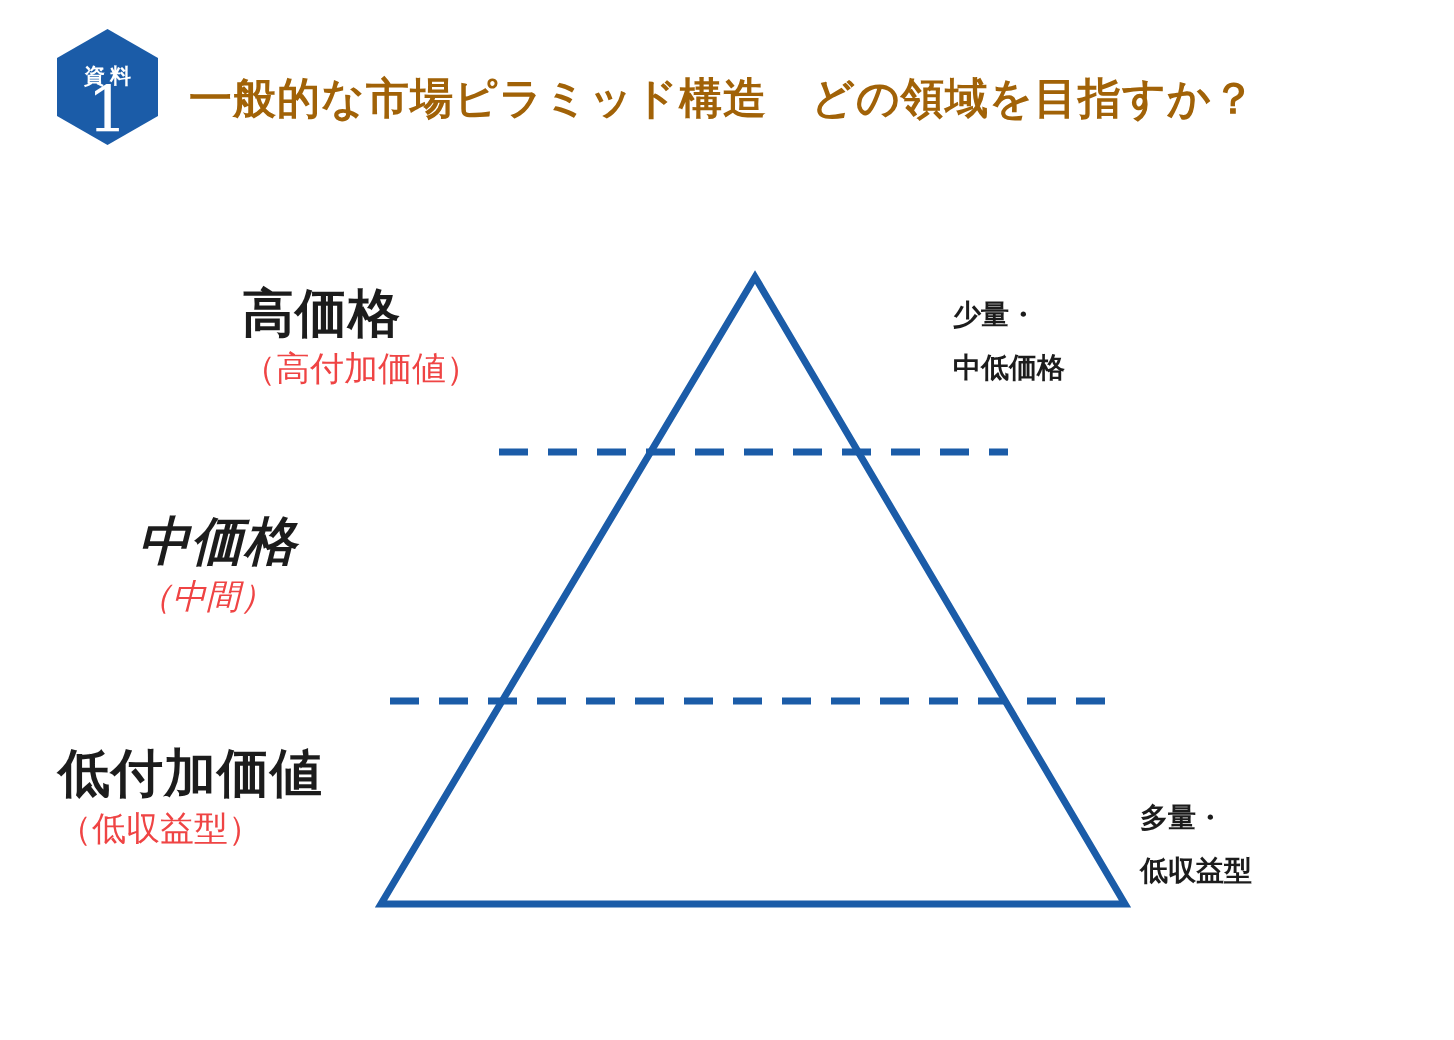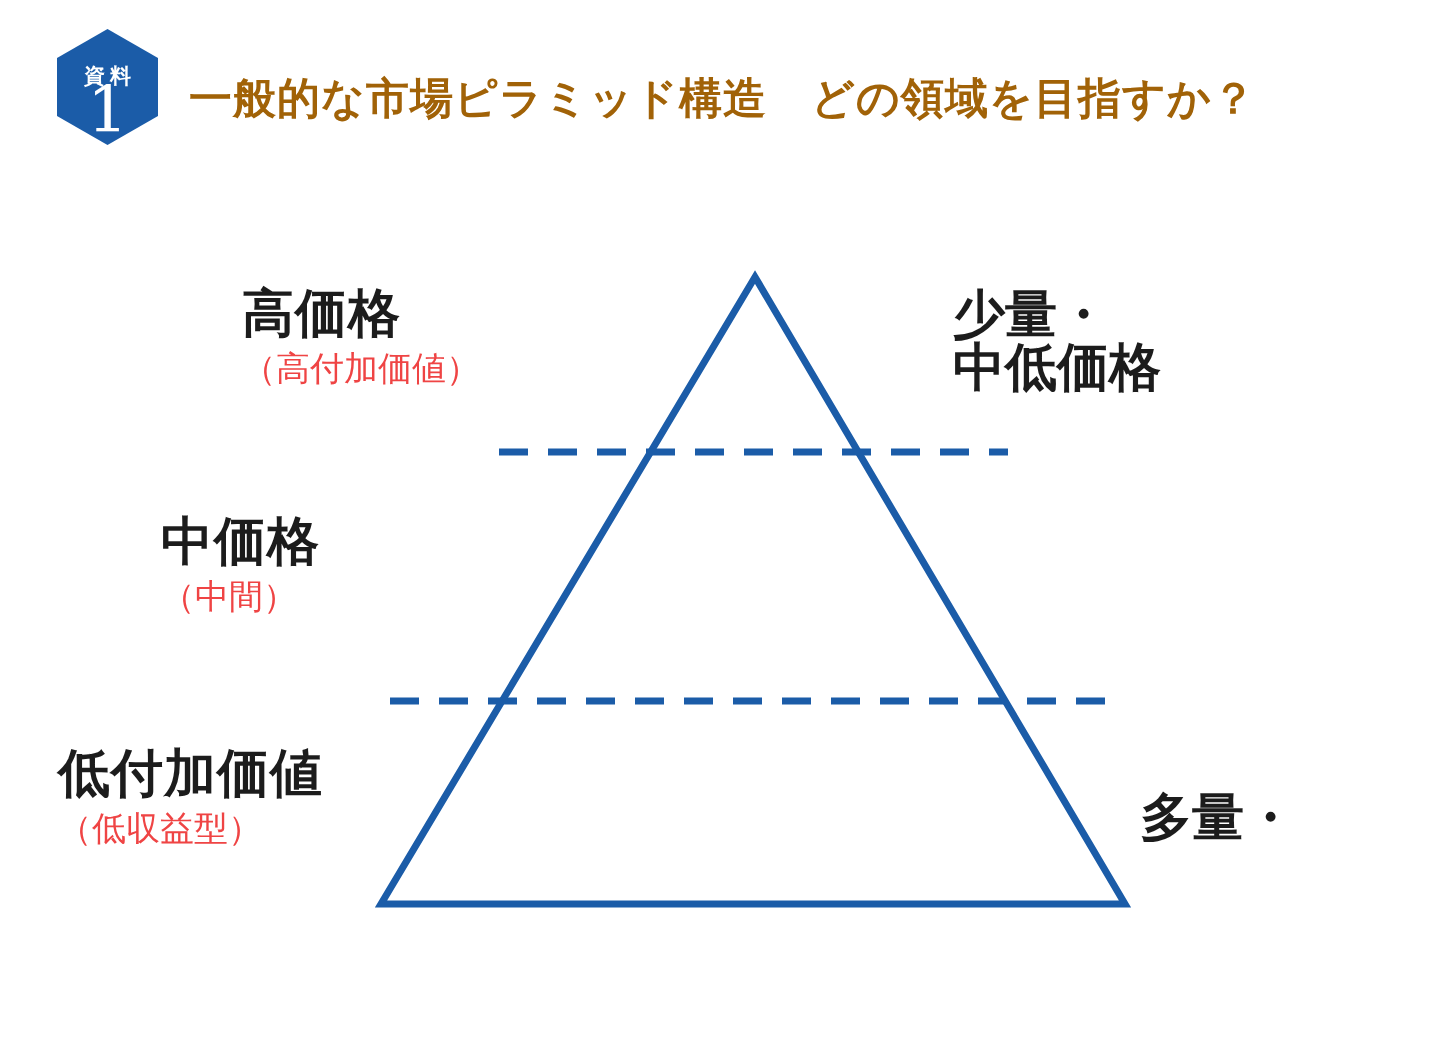--- a/index.html
+++ b/index.html
@@ -71,27 +71,27 @@
   }
   .tier-qualifier {
     display: block;
     margin-top: 4px;
     font-size: 34px;
     line-height: 44px;
     font-weight: 500;
     color: #ef4444;
   }
   .tier-1 { left: 242px; top: 284px; width: 300px; }
-  .tier-2 { left: 161px; top: 512px; width: 270px; }
+  .tier-2 { left: 138px; top: 512px; width: 270px; font-style: italic; }
   .tier-3 { left:  58px; top: 744px; width: 300px; }
 
   .annotation {
     position: absolute;
     text-align: left;
-    font-size: 52px;
+    font-size: 28px;
     line-height: 53px;
     font-weight: 600;
     color: #1c1c1c;
     white-space: nowrap;
   }
   .annotation span { display: block; }
   .annotation-top    { left: 953px;  top: 288px; }
   .annotation-bottom { left: 1140px; top: 791px; }
 </style>
 </head>
@@ -128,15 +128,16 @@
     <span class="tier-qualifier">（低収益型）</span>
   </div>
 
   <div class="annotation annotation-top">
     <span>少量・</span>
     <span>中低価格</span>
   </div>
 
   <div class="annotation annotation-bottom">
     <span>多量・</span>
+    <span>低収益型</span>
   </div>
 
 </div>
 
 </body></html>

